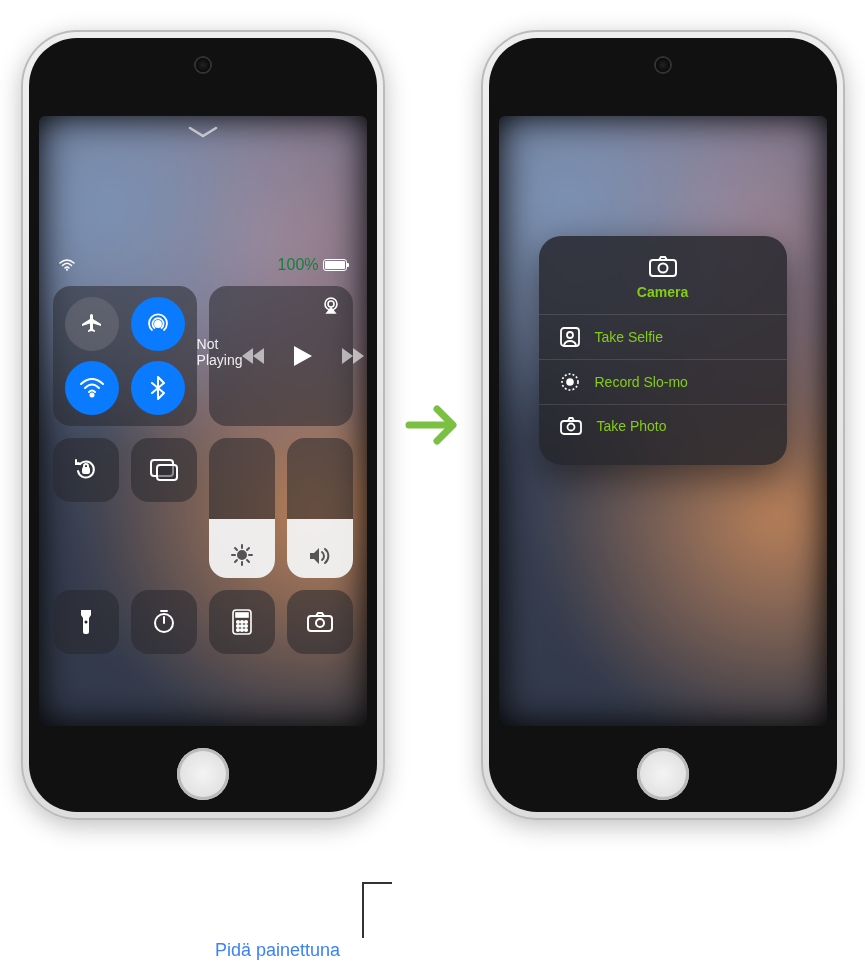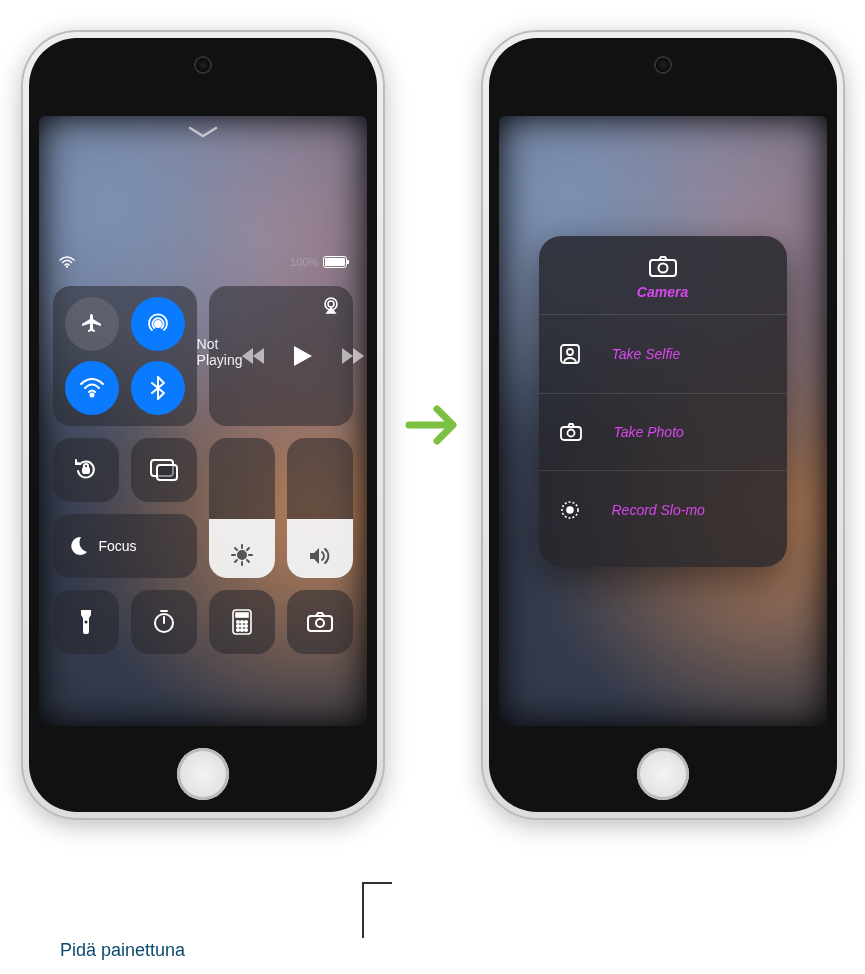--- a/index.html
+++ b/index.html
@@ -66,21 +66,21 @@
       linear-gradient(#6f7d9e,#2e3647);
     filter: blur(18px) brightness(.9);
   }
   .chevron {
     position:absolute;top:10px;left:50%;transform:translateX(-50%);
     color:rgba(255,255,255,.6);z-index:4;
   }
   .statusbar {
     position:absolute;top:140px;left:0;right:0;padding:0 20px;
     display:flex;justify-content:space-between;align-items:center;
-    color:#a3a3a3;font-size:11px;z-index:4;
+    color:#15803d;font-size:16px;z-index:4;
   }
   .batt { display:flex;align-items:center;gap:4px; }
   .batt-shell{width:24px;height:12px;border:1px solid #fff;border-radius:3px;position:relative}
   .batt-shell::after{content:"";position:absolute;right:-3px;top:3px;width:2px;height:4px;background:#fff;border-radius:0 1px 1px 0}
   .batt-fill{position:absolute;inset:1px;background:#fff;border-radius:1px}
   
   .cc {
     position:absolute;top:170px;left:14px;right:14px;bottom:14px;
     z-index:4;display:grid;
     grid-template-columns:repeat(4,1fr);
@@ -115,33 +115,32 @@
   .slider .fill{position:absolute;left:0;right:0;bottom:0;height:42%;background:rgba(255,255,255,.9)}
   .slider .icon{position:absolute;bottom:12px;left:50%;transform:translateX(-50%);color:#555;z-index:2}
   .flash{grid-column:1;grid-row:4}
   .timer{grid-column:2;grid-row:4}
   .calc{grid-column:3;grid-row:4}
   .camera-tile{grid-column:4;grid-row:4}
   
   .cam-menu{
     position:absolute;top:120px;left:40px;right:40px;
     background:rgba(35,35,40,.82);border-radius:22px;z-index:4;
-    padding:18px 0;color:#d946ef;
+    padding:18px 0;color:#84cc16;
     box-shadow:0 12px 40px rgba(0,0,0,.5);
-    font-style:italic;
   }
   .cam-menu .hdr{display:flex;flex-direction:column;align-items:center;gap:6px;padding-bottom:14px}
   .cam-menu .hdr span{font-size:14px;font-weight:600}
-  .cam-menu .item{display:flex;align-items:center;gap:31px;padding:28px 20px;border-top:1px solid rgba(255,255,255,.12);font-size:14px}
+  .cam-menu .item{display:flex;align-items:center;gap:14px;padding:11px 20px;border-top:1px solid rgba(255,255,255,.12);font-size:14px}
   
   .arrow{color:#7bc043;flex:0 0 auto}
   
   .callout{
     position:absolute;left:60px;bottom:12px;width:280px;
-    text-align:left;font-size:18px;line-height:1.35;color:#0c4a6e;
+    text-align:right;font-size:18px;line-height:1.35;color:#3b82f6;
   }
   .callout .line{
     position:absolute;right:-24px;top:-56px;width:2px;height:56px;background:#333;
   }
   .callout .line::after{
     content:"";position:absolute;top:0;left:0;width:30px;height:2px;background:#333;
   }
   svg{display:block}
 </style>
 </head>
@@ -237,26 +236,20 @@
               <path d="M12 12v-2a2 2 0 0 1 4 0v2"></path>
             </svg>
         </div>
         <div class="tile mirror">
           <svg width="30" height="24" viewBox="0 0 30 24" fill="none" stroke="#fff" stroke-width="2">
               <rect x="2" y="2" width="22" height="16" rx="3"></rect>
               <rect x="8" y="7" width="20" height="15" rx="3" fill="rgba(40,40,45,.55)"></rect>
             </svg>
         </div>
 
-        <div class="tile focus">
-          <svg width="22" height="22" viewBox="0 0 22 22" fill="#fff">
-              <path d="M14 2a9 9 0 1 0 6 15A10 10 0 0 1 14 2z"></path>
-            </svg>
-          <span>Focus</span>
-        </div>
 
         <div class="slider brightness">
           <div class="fill"></div>
           <span class="icon">
             <svg width="22" height="22" viewBox="0 0 22 22" fill="none" stroke="#555" stroke-width="2">
                 <circle cx="11" cy="11" r="4" fill="#555"></circle>
                 <path d="M11 1v3M11 18v3M1 11h3M18 11h3M4 4l2 2M16 16l2 2M18 4l-2 2M4 18l2-2" stroke-linecap="round"></path>
               </svg>
           </span>
         </div>
@@ -331,34 +324,34 @@
         </div>
         <div class="item">
           <svg width="22" height="22" viewBox="0 0 22 22" fill="none" stroke="#fff" stroke-width="1.8">
               <rect x="2" y="2" width="18" height="18" rx="3"></rect>
               <circle cx="11" cy="9" r="3"></circle>
               <path d="M5 19c1-3 4-4 6-4s5 1 6 4"></path>
             </svg>
           <span>Take Selfie</span>
         </div>
         <div class="item">
+          <svg width="22" height="22" viewBox="0 0 22 22" fill="none" stroke="#fff" stroke-width="1.6">
+              <circle cx="11" cy="11" r="8" stroke-dasharray="2 2"></circle>
+              <circle cx="11" cy="11" r="3" fill="#fff"></circle>
+            </svg>
+          <span>Record Slo-mo</span>
+        </div>
+        <div class="item">
           <svg width="24" height="20" viewBox="0 0 24 20" fill="none" stroke="#fff" stroke-width="1.8">
               <rect x="2" y="5" width="20" height="13" rx="3"></rect>
               <path d="M9 5l1.5-3h3L15 5"></path>
               <circle cx="12" cy="11" r="3.5"></circle>
             </svg>
           <span>Take Photo</span>
         </div>
-        <div class="item">
-          <svg width="22" height="22" viewBox="0 0 22 22" fill="none" stroke="#fff" stroke-width="1.6">
-              <circle cx="11" cy="11" r="8" stroke-dasharray="2 2"></circle>
-              <circle cx="11" cy="11" r="3" fill="#fff"></circle>
-            </svg>
-          <span>Record Slo-mo</span>
-        </div>
       </div>
     </div>
   </div>
 
 </div>
 
 <div class="callout">
   <div class="line"></div>
   <div>Pidä painettuna</div>
 </div>

